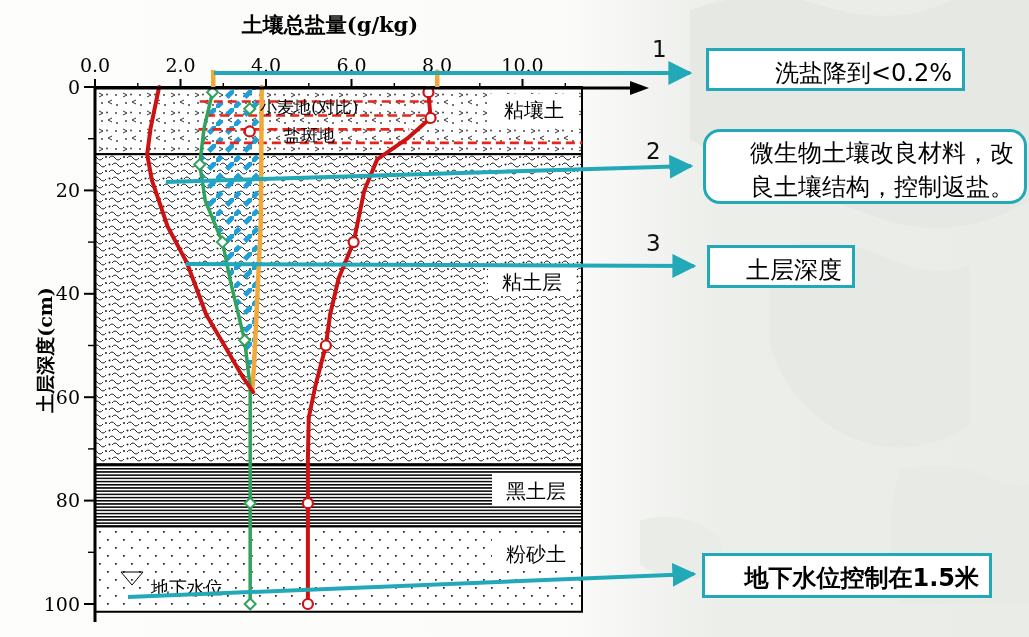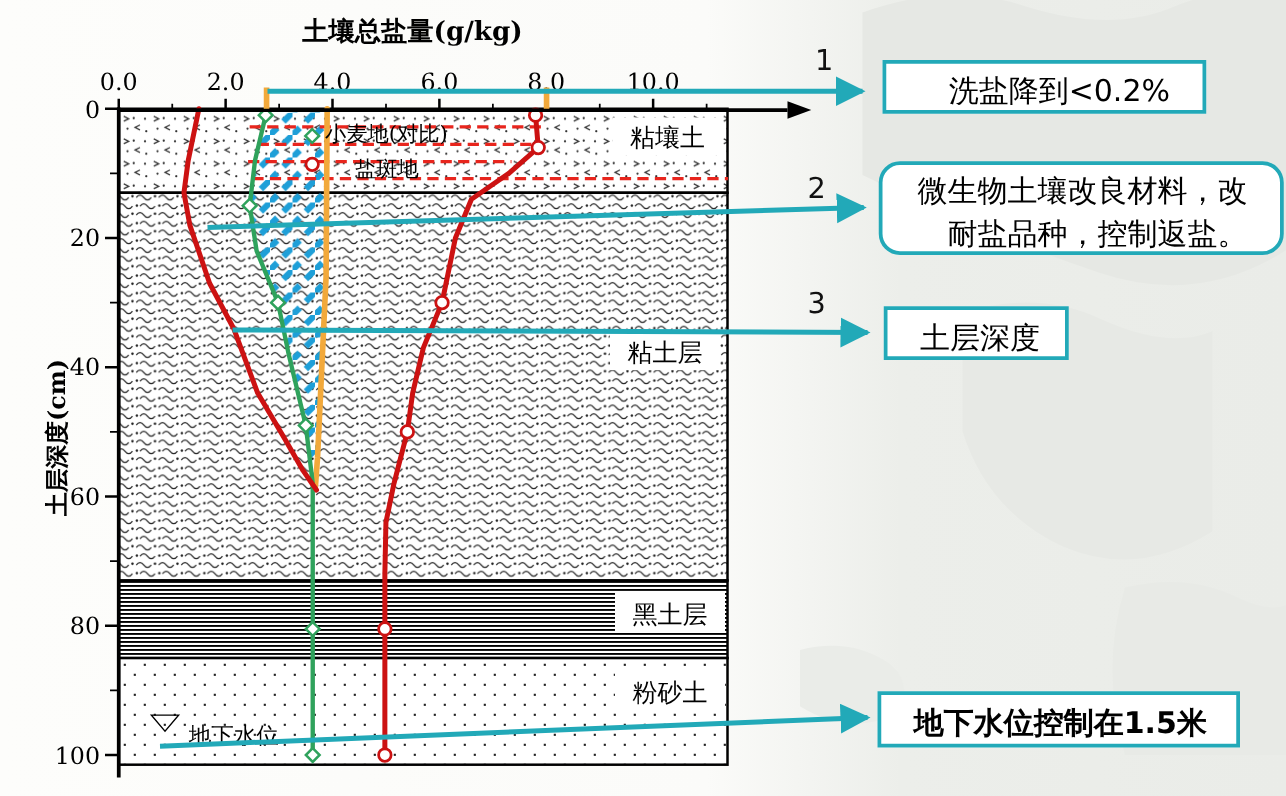--- a/index.html
+++ b/index.html
@@ -6,21 +6,21 @@
   .slide{
     position:relative;width:1029px;height:637px;overflow:hidden;
     background:linear-gradient(to right,#fdfdfb 0%,#fbfbf9 55%,#eceeea 70%,#eaece8 100%);
     font-family:"DejaVu Sans","Liberation Sans",sans-serif;
     text-align:right;
   }
   .bgmap{position:absolute;left:0;top:0;z-index:0;}
   #chart-svg{position:absolute;left:0;top:0;z-index:2;}
   .callout{
     position:absolute;z-index:3;background:#ffffff;border:3px solid #22A9B8;
-    color:#000;font-size:24px;line-height:1.45;padding:5px 26px;box-sizing:border-box;
+    color:#000;font-size:24px;line-height:1.45;padding:5px 10px;box-sizing:border-box;
     font-family:"DejaVu Sans","Liberation Sans",sans-serif;white-space:nowrap;
   }
   .callout.multi{white-space:normal;}
   .num{
     position:absolute;z-index:3;font-size:23px;color:#111;
     font-family:"DejaVu Sans","Liberation Sans",sans-serif;
   }
   .serif{font-family:"DejaVu Serif","Liberation Serif",serif;}
 </style>
 </head>
@@ -210,17 +210,17 @@
     </g>
   </svg>
 
   <div class="num" style="left:652px;top:36px;">1</div>
   <div class="num" style="left:646px;top:138px;">2</div>
   <div class="num" style="left:646px;top:230px;">3</div>
 
   <div class="callout" style="left:706px;top:48px;width:259px;height:43px;">洗盐降到&lt;0.2%</div>
   <div class="callout multi" style="left:703px;top:129px;width:324px;height:75px;line-height:1.4;border-radius:17px;">
     <div>微生物土壤改良材料，改</div>
-    <div>耐盐品种，控制返盐。</div>
+    <div>良土壤结构，控制返盐。</div>
   </div>
   <div class="callout" style="left:707px;top:245px;width:148px;height:43px;">土层深度</div>
   <div class="callout" style="left:702px;top:553px;width:290px;height:45px;font-weight:bold;">地下水位控制在1.5米</div>
 </div>
 
 </body></html>

